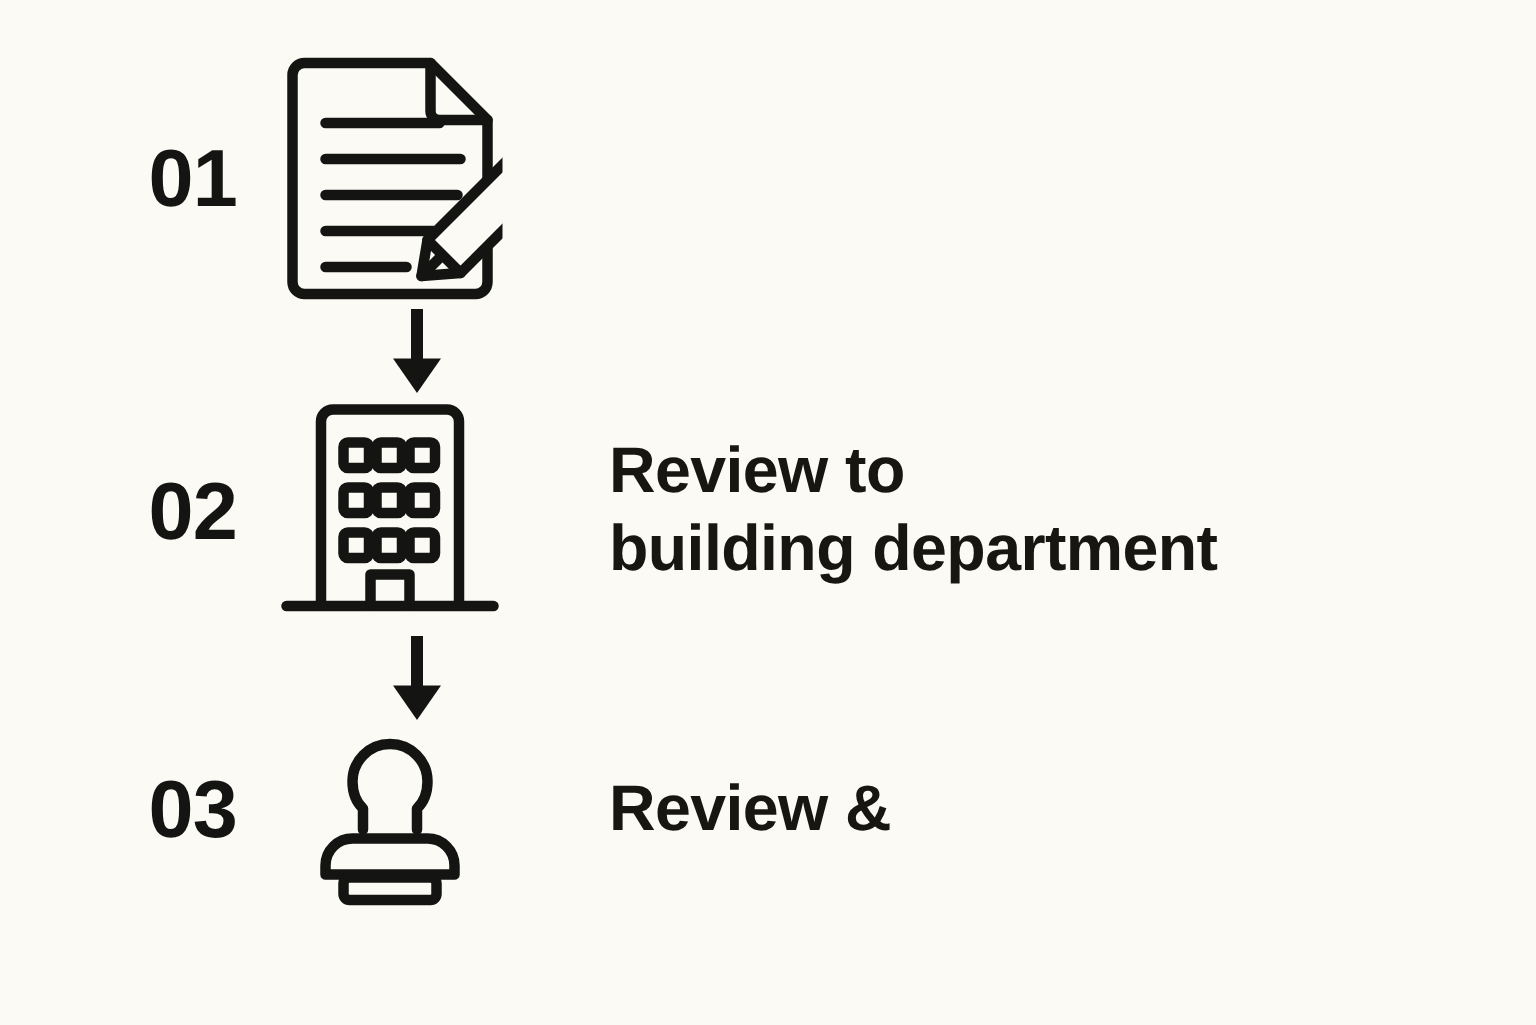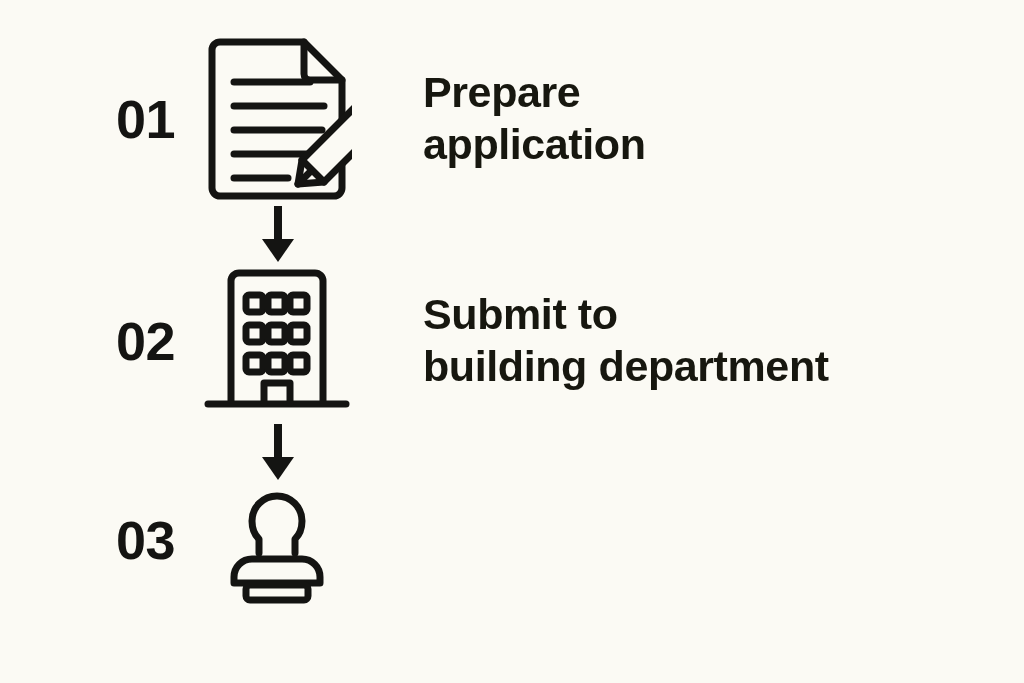--- a/index.html
+++ b/index.html
@@ -22,21 +22,20 @@
     background: #fbfaf4;
   }
 
   
   .step-row {
     position: absolute;
     left: 0;
     width: 948px;
     display: flex;
     align-items: center;
-    margin-left: 17px;
   }
   .step-row[data-step="1"] { top: 36px;  height: 166px; }
   .step-row[data-step="2"] { top: 268px; height: 145px; }
   .step-row[data-step="3"] { top: 473px; height: 133px; }
 
   .step-number {
     width: 180px;
     flex: 0 0 180px;
     text-align: right;
     padding-right: 22px;
@@ -105,24 +104,20 @@
 
         <g>
           <path d="M96 148 L100 124 L168 56 a9 9 0 0 1 13 0 L190 65 a9 9 0 0 1 0 13 L122 146 Z" fill="#fbfaf4"></path>
           <path d="M100 124 L122 146"></path>
           <path d="M158 66 L180 88"></path>
           <path d="M96 148 L108 136"></path>
         </g>
       </svg>
     </div>
 
-    <div class="step-label">
-      <span class="line">Prepare</span>
-      <span class="line">application</span>
-    </div>
   </div>
 
   <div class="connector" data-connector="1">
     <svg width="42" height="58" viewBox="0 0 42 58">
       <rect x="17" y="0" width="8" height="38" fill="#141412"></rect>
       <path d="M21 56 L5 33 H37 Z" fill="#141412"></path>
     </svg>
   </div>
 
   <div class="step-row" data-step="2">
@@ -147,21 +142,21 @@
 
         <rect x="44" y="88" width="17" height="17" rx="3"></rect>
         <rect x="66" y="88" width="17" height="17" rx="3"></rect>
         <rect x="88" y="88" width="17" height="17" rx="3"></rect>
 
         <path d="M62 136 V116 H88 V136"></path>
       </svg>
     </div>
 
     <div class="step-label">
-      <span class="line">Submit to</span>
+      <span class="line">Review to</span>
       <span class="line">building department</span>
     </div>
   </div>
 
   <div class="connector" data-connector="2">
     <svg width="42" height="58" viewBox="0 0 42 58">
       <rect x="17" y="0" width="8" height="38" fill="#141412"></rect>
       <path d="M21 56 L5 33 H37 Z" fill="#141412"></path>
     </svg>
   </div>
@@ -176,16 +171,17 @@
 
         <path d="M47 80 V66 a16 22 0 0 1 -7 -18 a25 25 0 0 1 50 0 a16 22 0 0 1 -7 18 V80"></path>
 
         <path d="M22 104 a18 18 0 0 1 18 -18 H90 a18 18 0 0 1 18 18 V110 H22 Z"></path>
 
         <rect x="34" y="112" width="62" height="15" rx="4"></rect>
       </svg>
     </div>
 
     <div class="step-label">
+      <span class="line">Review &amp;</span>
     </div>
   </div>
 
 </div>
 
 </body></html>

